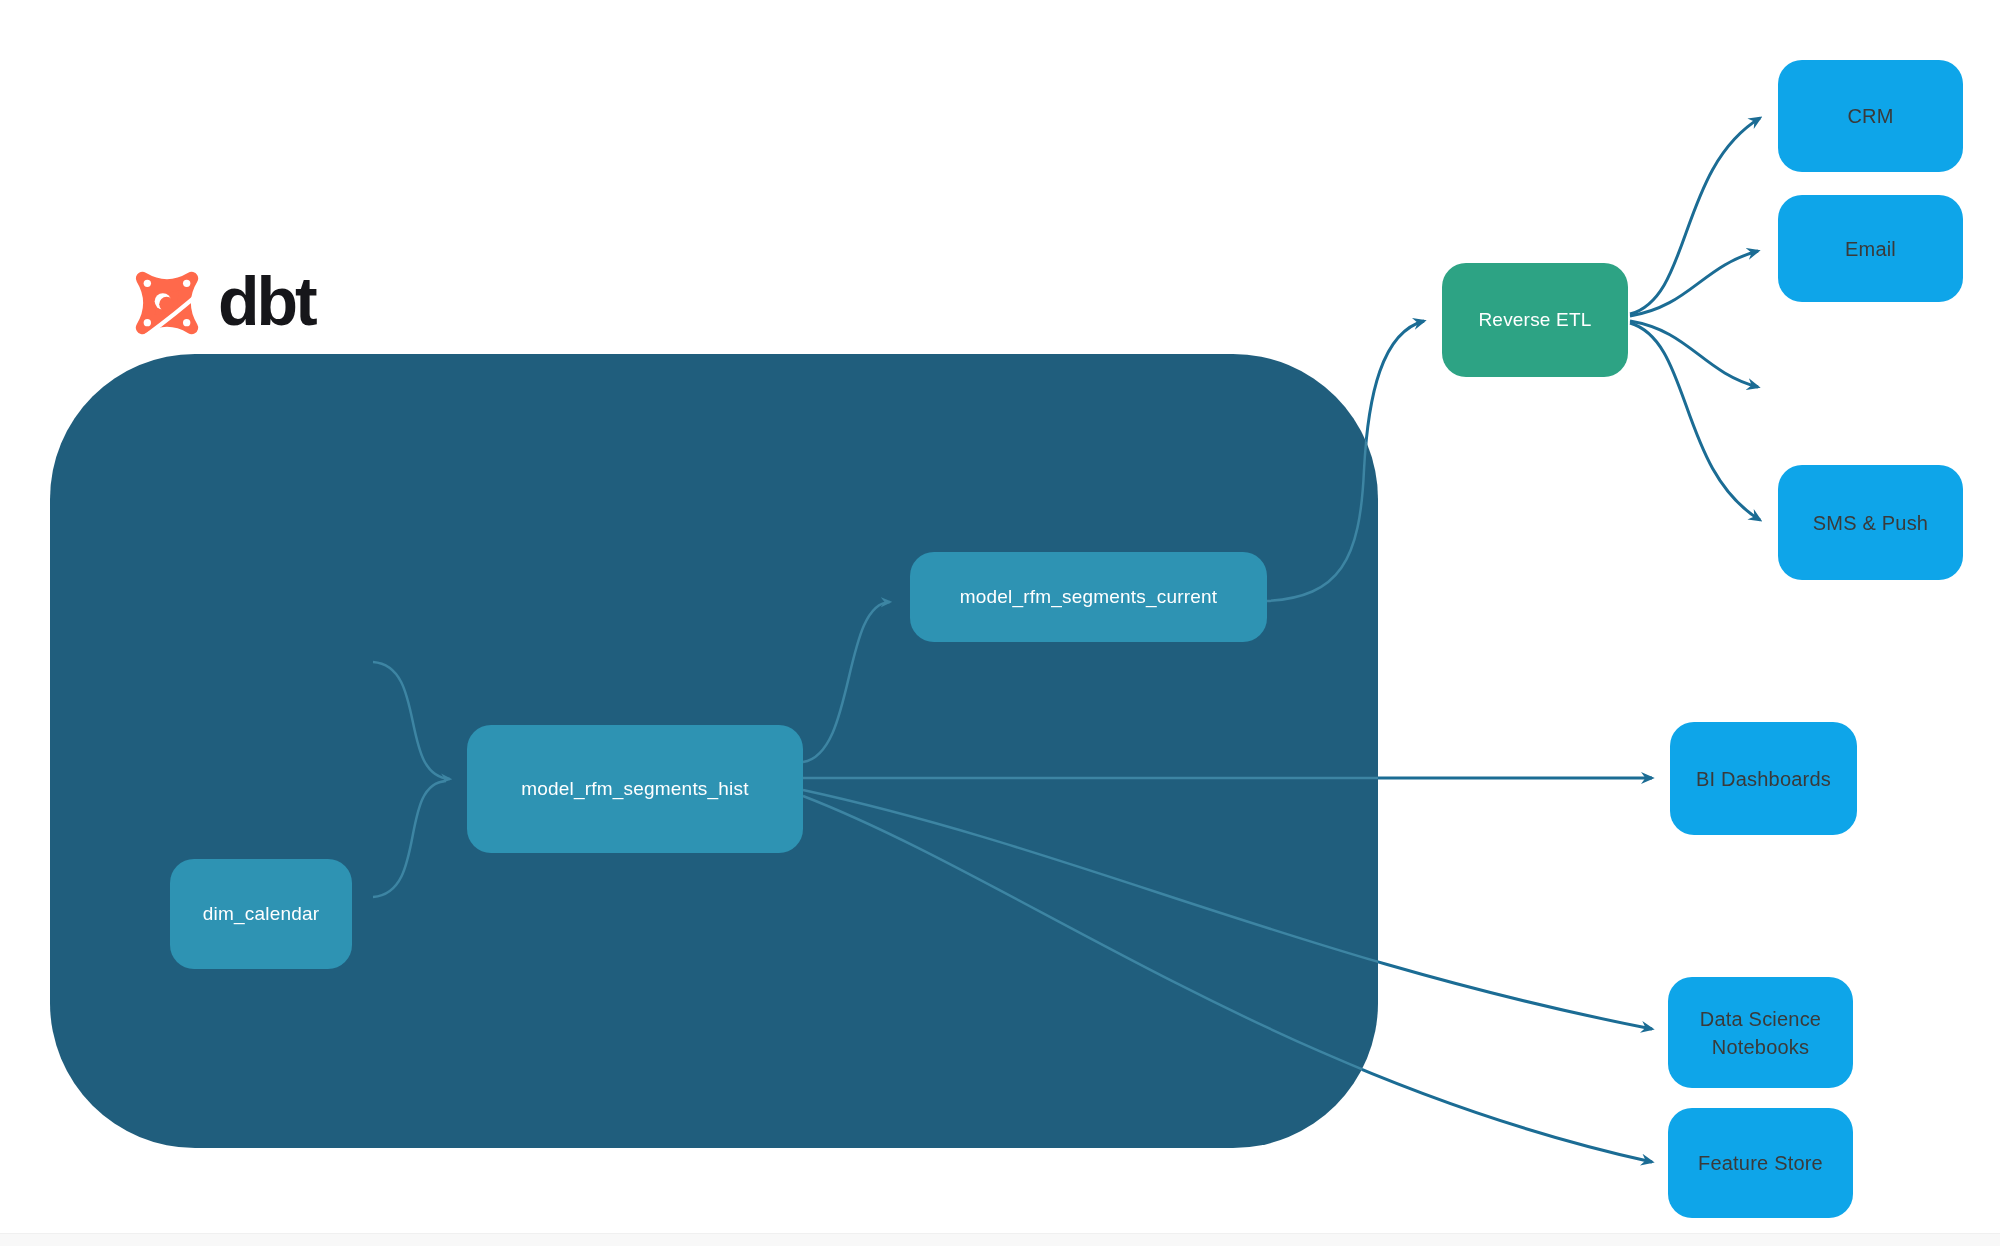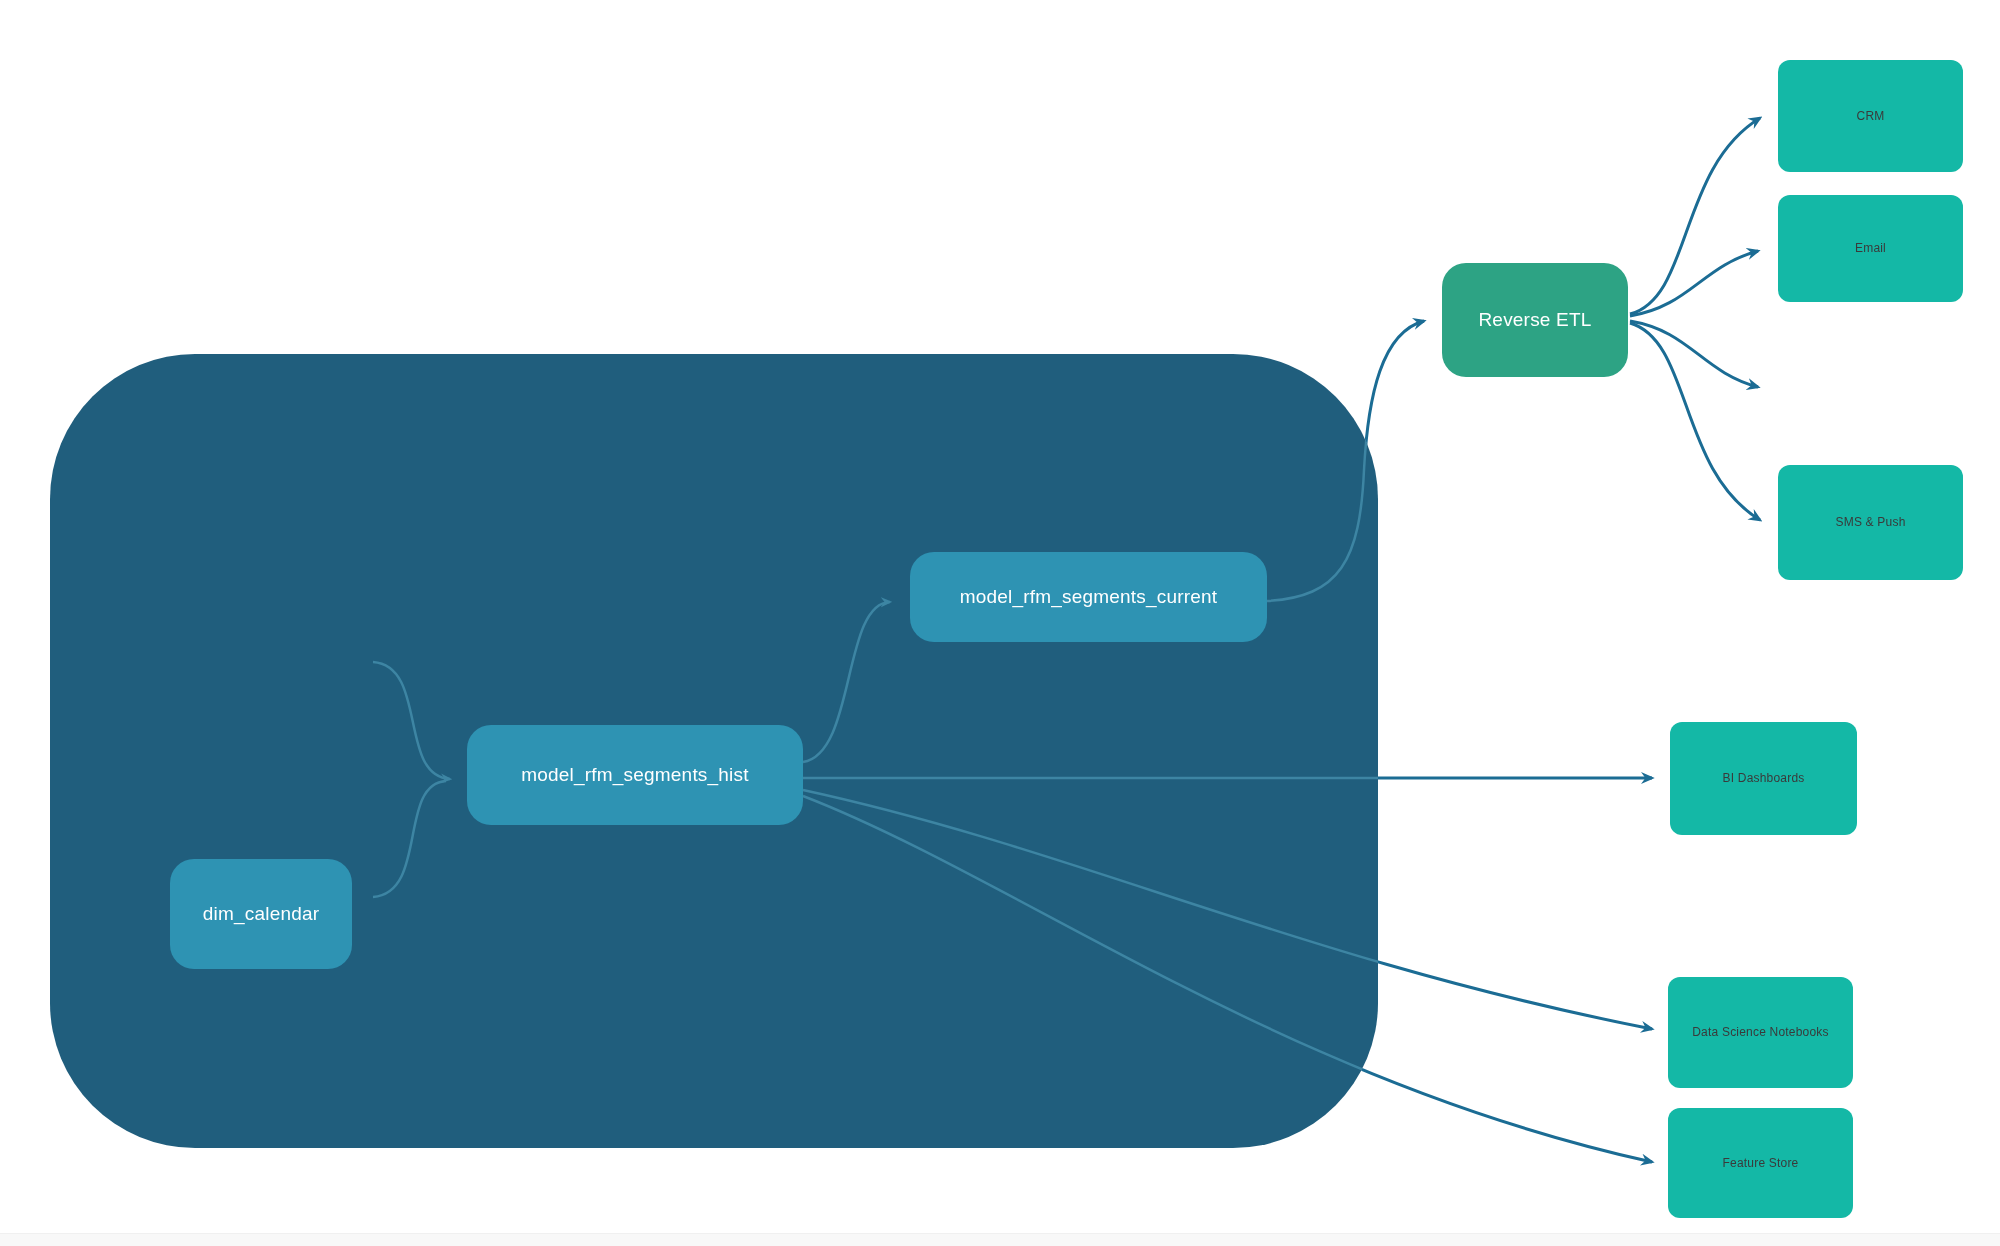--- a/index.html
+++ b/index.html
@@ -23,28 +23,28 @@
 
   .node{
     position:absolute;z-index:3;
     display:flex;align-items:center;justify-content:center;
     text-align:center;border-radius:24px;
     font-size:19px;color:#ffffff;letter-spacing:.2px;
   }
   .node.model{background:#2e93b3;}
   .node.green{background:#2da384;}
   .node.dest{
-    background:#14b8a6;color:#3a3a3a;border-radius:12px;
-    font-size:12px;line-height:1.4;padding:0 18px;box-sizing:border-box;
+    background:#0ea5e9;color:#3a3a3a;border-radius:24px;
+    font-size:20px;line-height:1.4;padding:0 18px;box-sizing:border-box;
   }
 
   
   .n-fact   {left:170px; top:605px; width:203px; height:107px;}
   .n-dim    {left:170px; top:843px; width:182px; height:110px;margin-top:16px;}
-  .n-hist   {left:467px; top:725px; width:336px; height:100px;}
+  .n-hist   {left:467px; top:725px; width:336px; height:128px;}
   .n-curr   {left:910px; top:552px; width:357px; height:90px;}
   .n-retl   {left:1442px;top:263px; width:186px; height:114px;}
   .n-crm    {left:1778px;top:60px;  width:185px; height:112px;}
   .n-email  {left:1778px;top:195px; width:185px; height:107px;}
   .n-adv    {left:1778px;top:332px; width:185px; height:111px;}
   .n-sms    {left:1778px;top:465px; width:185px; height:115px;}
   .n-bi     {left:1670px;top:722px; width:187px; height:113px;}
   .n-ds     {left:1668px;top:977px; width:185px; height:111px;}
   .n-fs     {left:1668px;top:1108px;width:185px; height:110px;}
 
@@ -60,20 +60,33 @@
   .bottom-strip{
     position:absolute;left:0;bottom:0;width:2000px;height:12px;
     background:#f8f8f8;border-top:1px solid #f0f0f0;z-index:0;
   }
 </style>
 </head>
 <body>
 
 <div class="canvas">
 
+  <div class="logo">
+    <svg viewBox="0 0 100 100" aria-hidden="true">
+      <path d="M 20 20 Q 50 38 80 20 Q 62 50 80 80 Q 50 62 20 80 Q 38 50 20 20 Z" fill="#ff694b" stroke="#ff694b" stroke-width="16" stroke-linejoin="round"></path>
+      <path d="M 24 90 Q 60 64 94 34" fill="none" stroke="#ffffff" stroke-width="5" stroke-linecap="round"></path>
+      <circle cx="26" cy="26" r="4.5" fill="#ffffff"></circle>
+      <circle cx="74" cy="26" r="4.5" fill="#ffffff"></circle>
+      <circle cx="26" cy="74" r="4.5" fill="#ffffff"></circle>
+      <circle cx="74" cy="74" r="4.5" fill="#ffffff"></circle>
+      <circle cx="45" cy="48" r="10" fill="#ffffff"></circle>
+      <circle cx="49.5" cy="51.5" r="9" fill="#ff694b"></circle>
+    </svg>
+    <div class="wordmark">dbt</div>
+  </div>
 
   <div class="warehouse"></div>
 
   <svg class="wires" width="2000" height="1246" viewBox="0 0 2000 1246">
     <defs>
       <marker id="ah-dark" viewBox="0 0 10 10" refX="8" refY="5" markerWidth="4.6" markerHeight="4.6" orient="auto-start-reverse">
         <path d="M0 0.6 L10 5 L0 9.4 L3.2 5 Z" fill="#1b6c94"></path>
       </marker>
       <marker id="ah-light" viewBox="0 0 10 10" refX="8" refY="5" markerWidth="4.6" markerHeight="4.6" orient="auto-start-reverse">
         <path d="M0 0.6 L10 5 L0 9.4 L3.2 5 Z" fill="#3d85a3"></path>

